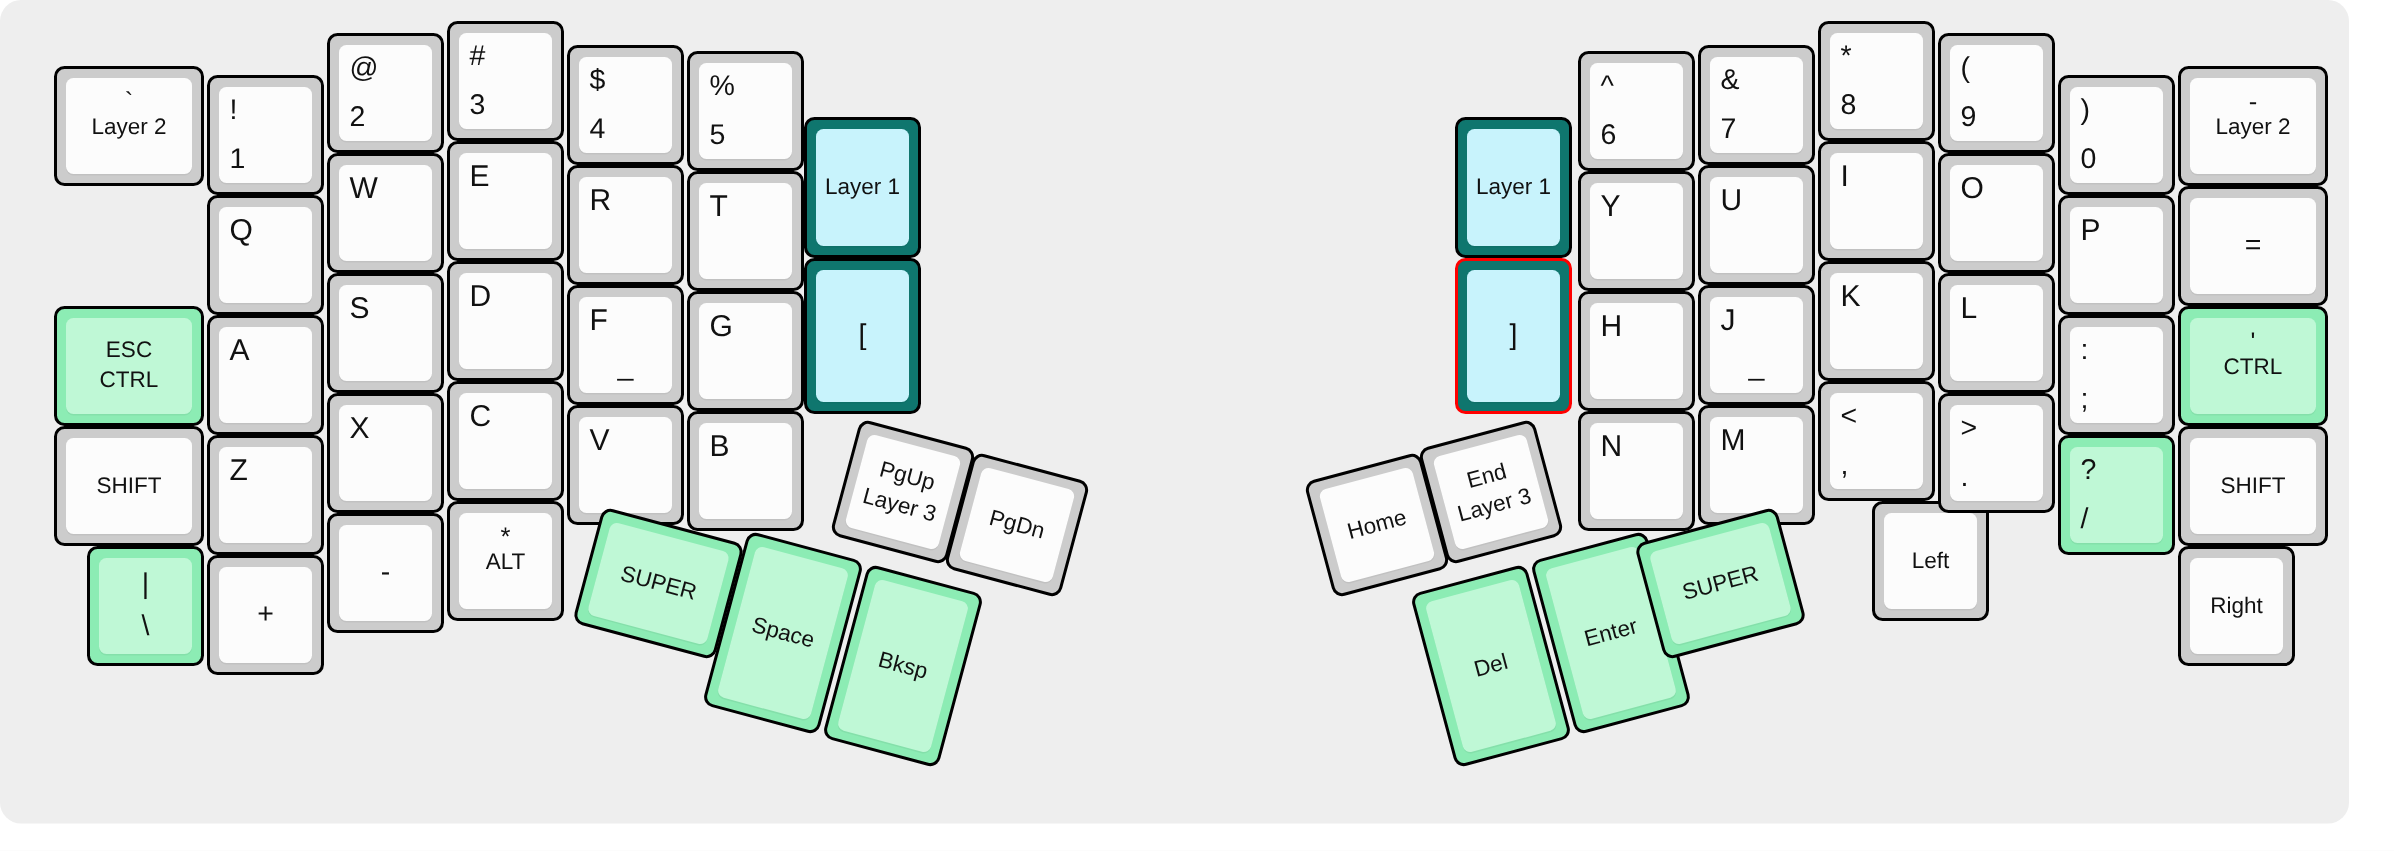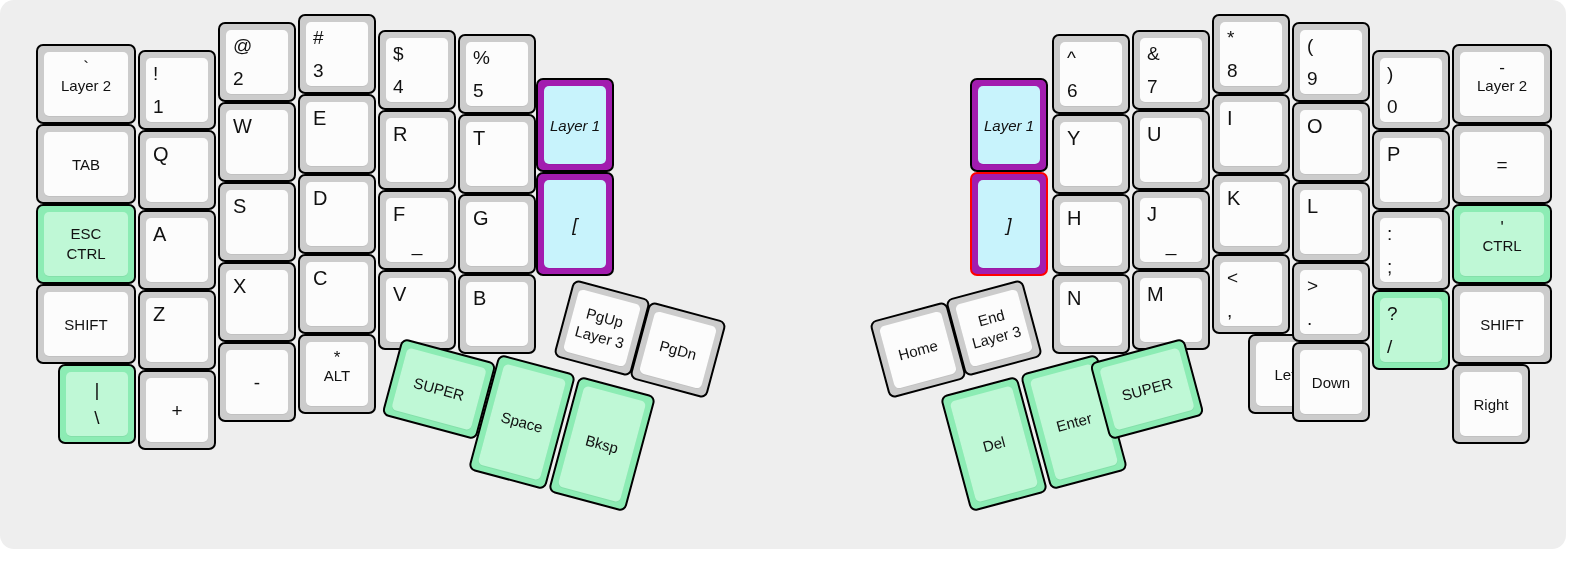--- a/index.html
+++ b/index.html
@@ -40,21 +40,21 @@
     width: 100%;
     height: 100%;
     box-sizing: border-box;
     background: #fcfcfc;
     border-radius: 5px;
     box-shadow: 0 1px 0 rgba(0,0,0,0.05);
   }
   
   .key.green { background: #8cecb4; }
   .key.green > .cap { background: #bff8d6; }
-  .key.blue  { background: #a21caf; font-style: italic; }
+  .key.blue  { background: #0f766e; }
   .key.blue  > .cap { background: #c8f3fc; }
 
   
   .lg {
     position: absolute;
     color: #111111;
     line-height: 1;
     white-space: pre;
   }
   
@@ -125,25 +125,20 @@
 
 <div id="stage">
   <div id="panel"></div>
 
   <div class="key" style="left:36px;  top:44px;  width:100px; height:80px;">
     <div class="cap">
       <span class="lg capmark">`</span>
       <span class="lg ctrlow">Layer 2</span>
     </div>
   </div>
-  <div class="key" style="left:36px;  top:124px; width:100px; height:80px;">
-    <div class="cap">
-      <span class="lg ctr">TAB</span>
-    </div>
-  </div>
   <div class="key green" style="left:36px;  top:204px; width:100px; height:80px;">
     <div class="cap">
       <span class="lg ctr2"><span>ESC</span><br><span>CTRL</span></span>
     </div>
   </div>
   <div class="key" style="left:36px;  top:284px; width:100px; height:80px;">
     <div class="cap">
       <span class="lg ctr">SHIFT</span>
     </div>
   </div>
@@ -416,25 +411,20 @@
     <div class="cap">
       <span class="lg letter">L</span>
     </div>
   </div>
   <div class="key" style="left:1292px; top:262px; width:78px; height:80px;">
     <div class="cap">
       <span class="lg tl">&gt;</span>
       <span class="lg bl">.</span>
     </div>
   </div>
-  <div class="key" style="left:1292px; top:342px; width:78px; height:80px;">
-    <div class="cap">
-      <span class="lg ctr">Down</span>
-    </div>
-  </div>
 
   <div class="key" style="left:1372px; top:50px;  width:78px; height:80px;">
     <div class="cap">
       <span class="lg tl">)</span>
       <span class="lg bl">0</span>
     </div>
   </div>
   <div class="key" style="left:1372px; top:130px; width:78px; height:80px;">
     <div class="cap">
       <span class="lg letter">P</span>

